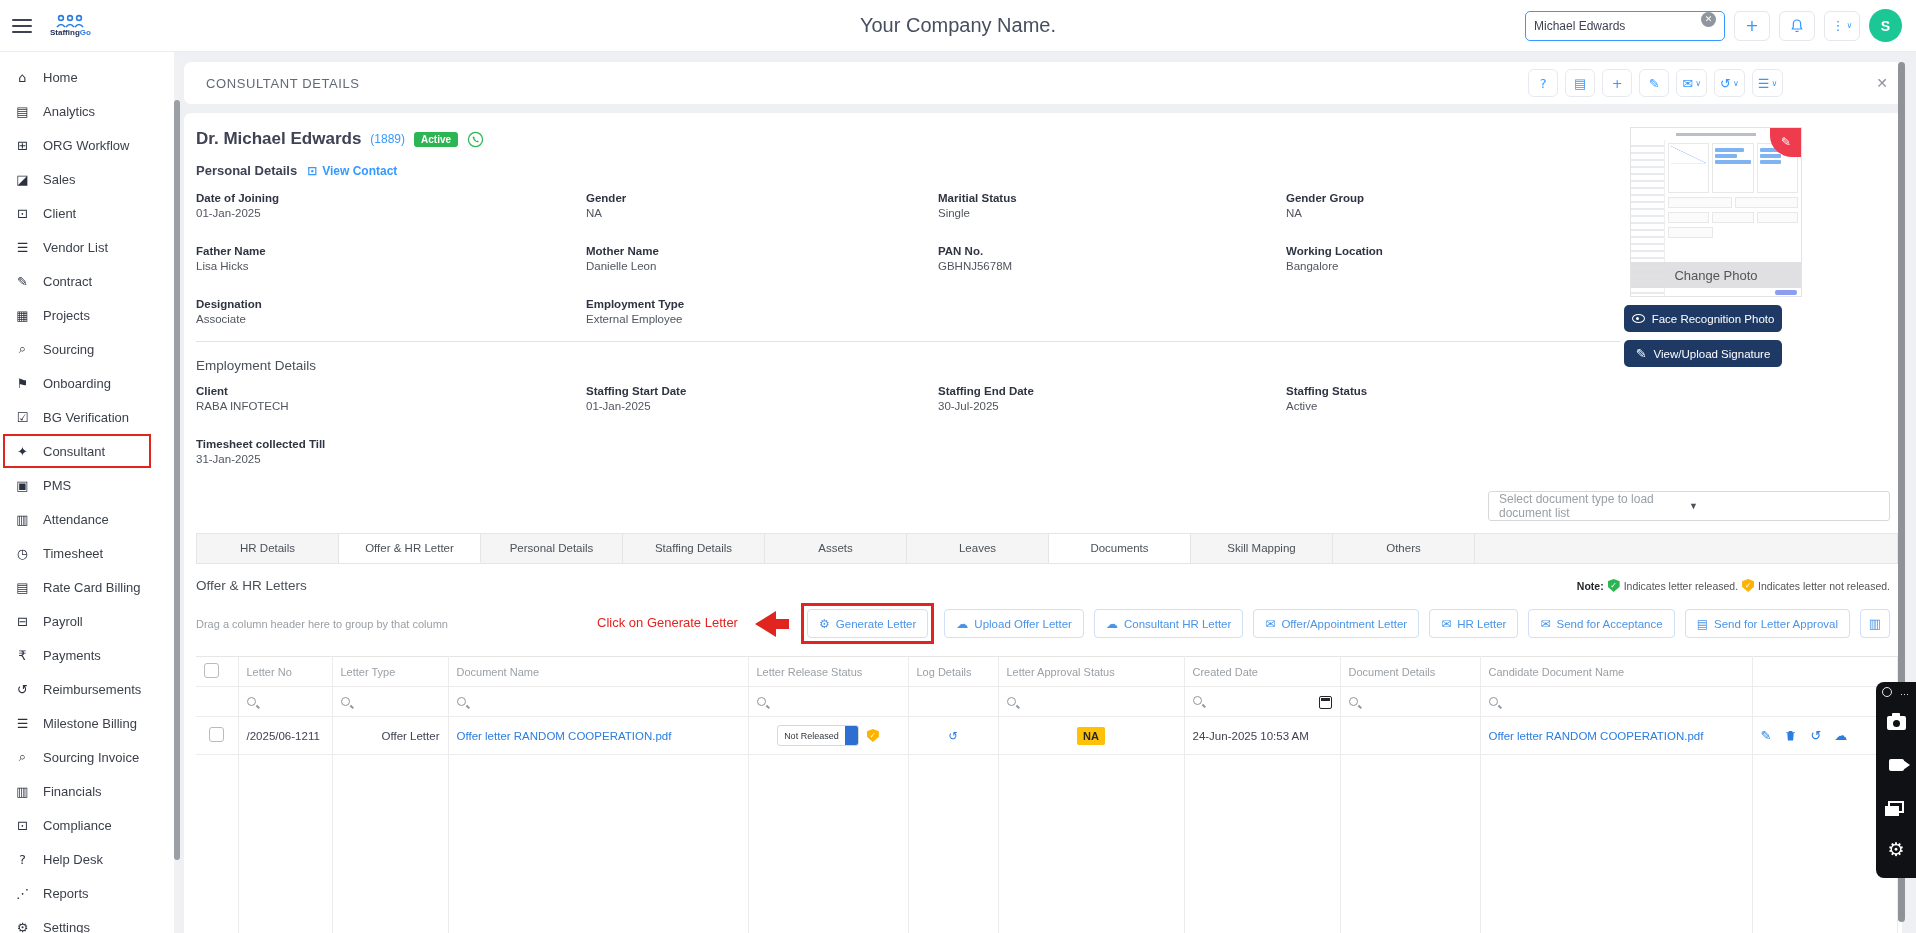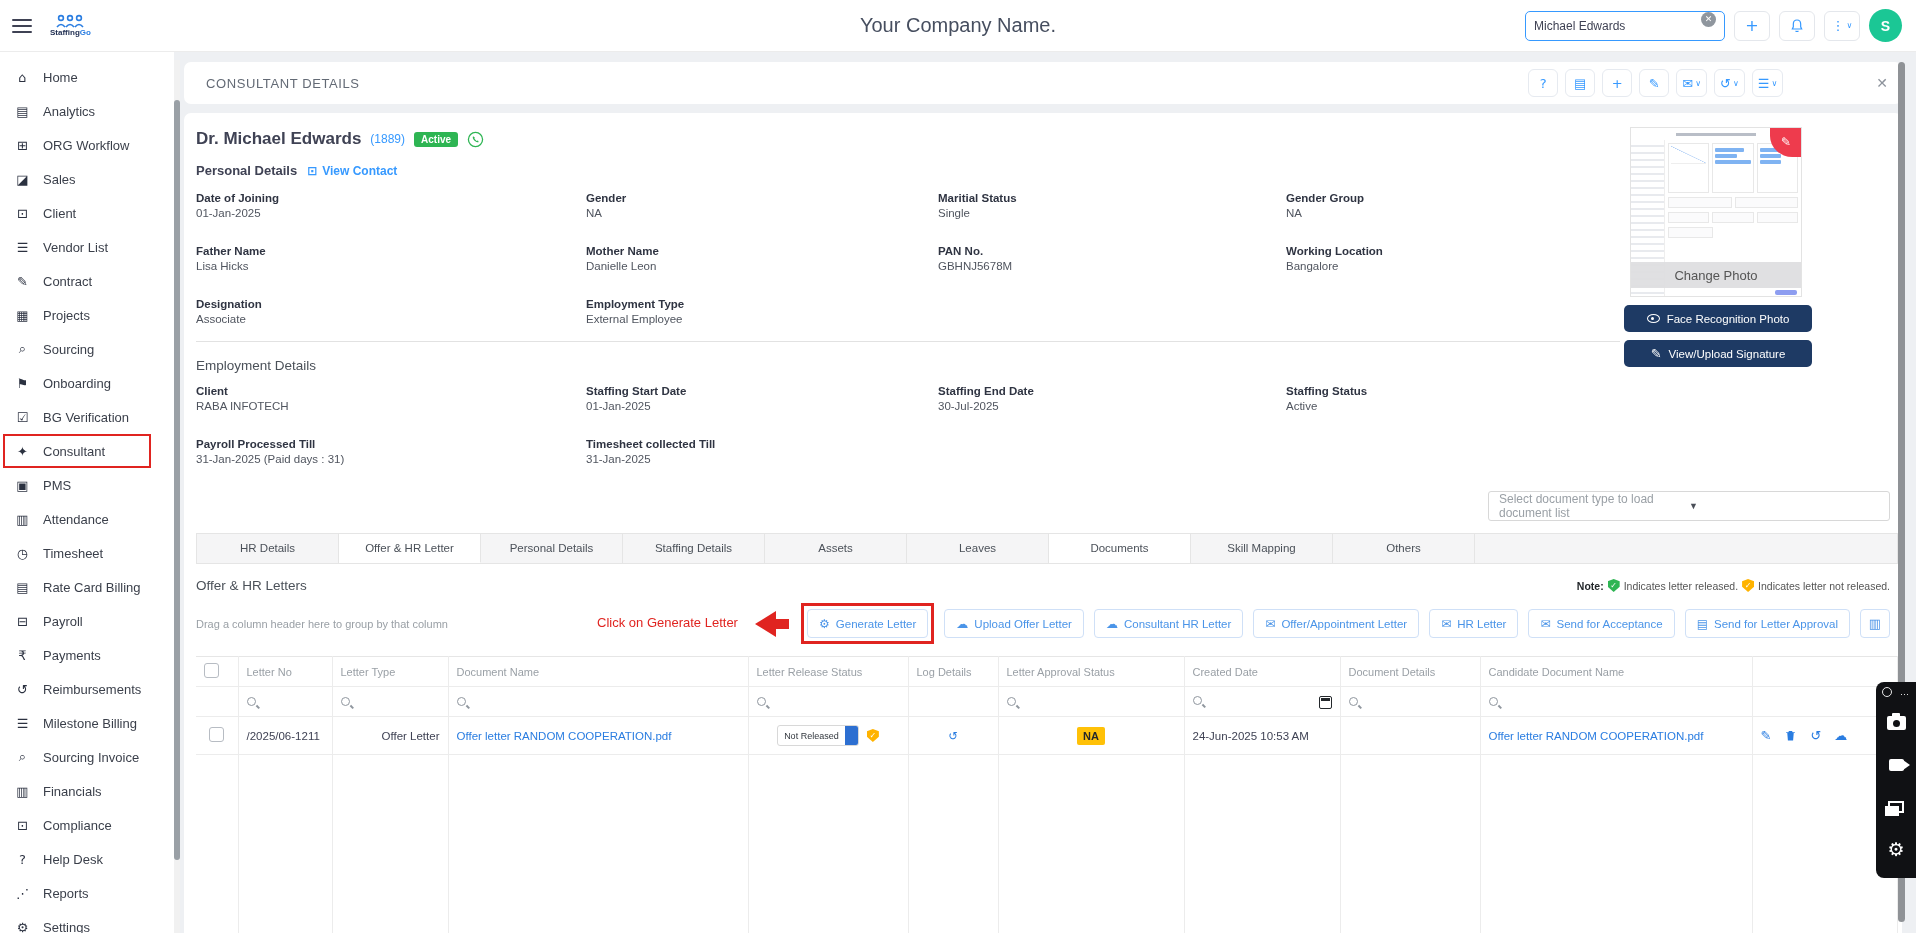--- a/index.html
+++ b/index.html
@@ -78,21 +78,21 @@
   .pt-curve { height:18px; border-bottom:1px solid #eee;
     background:linear-gradient(to top right, transparent 48%, #aecdf5 49%, transparent 52%); }
   .pt-field { height:11px; border:1px solid #e8e8e8; margin-top:4px; background:#fbfbfc; }
   .pt-row2 { display:flex; gap:3px; }
   .pt-row2 .pt-field { flex:1; }
   .change-photo { position:absolute; left:0; right:0; bottom:8px; height:26px; background:rgba(222,222,224,.93);
     display:flex; align-items:center; justify-content:center; font-size:13px; color:#555; }
   .pt-foot { position:absolute; right:4px; bottom:1px; width:22px; height:5px; background:#8d9df0; border-radius:2px; }
   .edit-badge { position:absolute; top:-1px; right:-1px; width:32px; height:30px; background:#ee3b4d;
     border-radius:0 3px 0 70%; display:flex; align-items:center; justify-content:center; color:#fff; font-size:12px; z-index:2; }
-  .navy-btn { margin-top:8px; width:188px; height:27px; background:#1e3a64; border:none; border-radius:5px; color:#fff;
+  .navy-btn { margin-top:8px; width:158px; height:27px; background:#1e3a64; border:none; border-radius:5px; color:#fff;
     font-size:11.5px; display:flex; align-items:center; justify-content:center; gap:7px; cursor:pointer; font-family:"Liberation Sans",sans-serif; }
   .eye-ic { width:13px; height:9px; border:1.5px solid #fff; border-radius:50%; position:relative; }
   .eye-ic::after { content:""; position:absolute; left:3.5px; top:1.5px; width:3px; height:3px; border-radius:50%; background:#fff; }
 
   
   .select-row { display:flex; justify-content:flex-end; margin-top:26px; }
   .doc-select { width:402px; height:30px; border:1px solid #d8d8d8; border-radius:3px; background:#fff;
     display:flex; align-items:center; padding:0 10px; cursor:pointer; }
   .doc-select span { font-size:12px; color:#9aa0a6; flex:1; }
   .doc-select .sel-caret { color:#4a4f58; font-size:9px; }
@@ -483,24 +483,20 @@
           <div class="flabel">Staffing Start Date</div>
           <div class="fvalue">01-Jan-2025</div>
         </div>
       <div class="fitem">
           <div class="flabel">Staffing End Date</div>
           <div class="fvalue">30-Jul-2025</div>
         </div>
       <div class="fitem">
           <div class="flabel">Staffing Status</div>
           <div class="fvalue">Active</div>
-        </div>
-      <div class="fitem">
-          <div class="flabel">Payroll Processed Till</div>
-          <div class="fvalue">31-Jan-2025 (Paid days : 31)</div>
         </div>
       <div class="fitem">
           <div class="flabel">Timesheet collected Till</div>
           <div class="fvalue">31-Jan-2025</div>
         </div>
     </div>
 
     <div class="select-row">
       <div class="doc-select">
         <span>Select document type to load document list</span>

